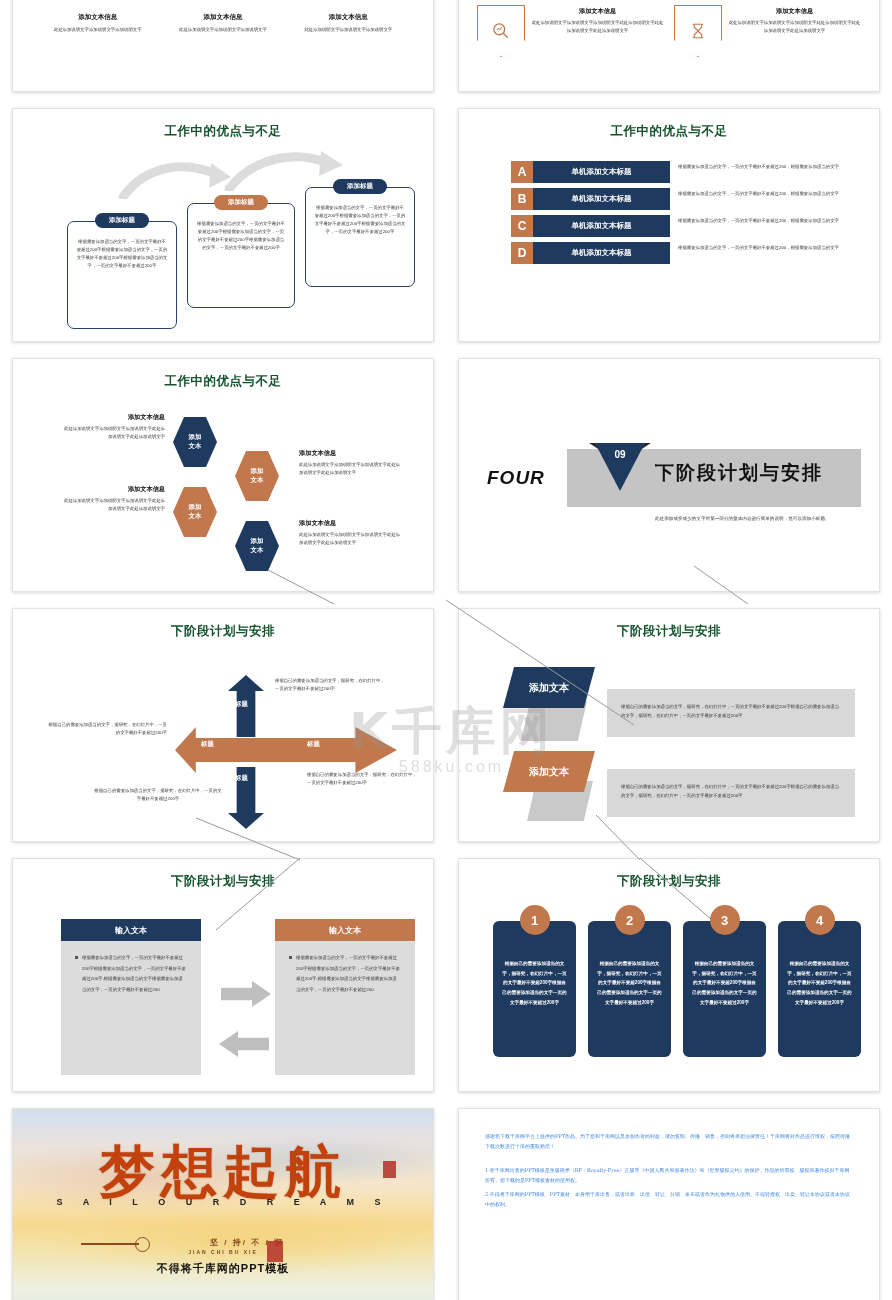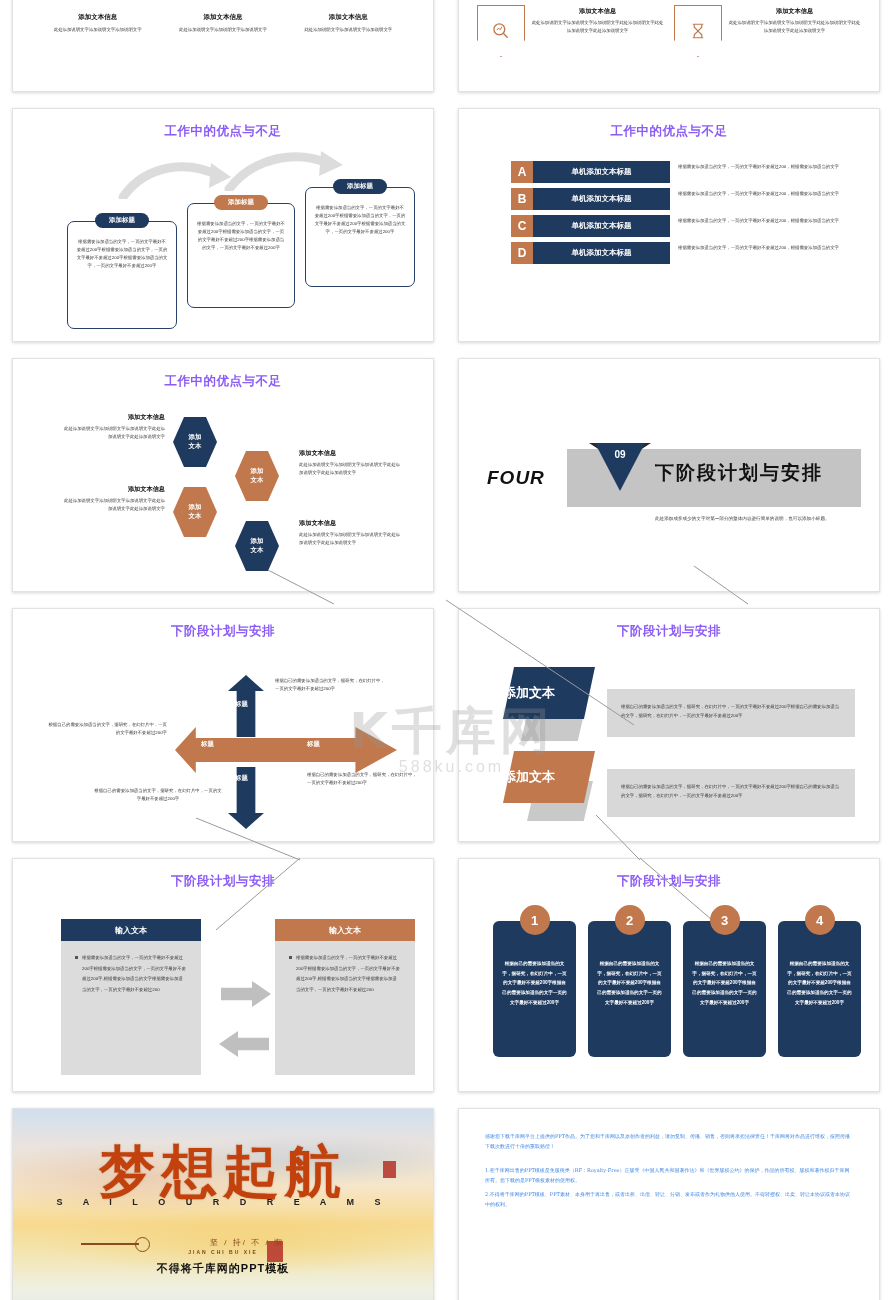--- a/index.html
+++ b/index.html
@@ -23,21 +23,21 @@
     background:#fff;
     border:1px solid #e2e2e2;
     box-shadow:0 1px 3px rgba(0,0,0,.16);
     overflow:hidden;
   }
   
   .cell.r0 .slide{top:-158px;bottom:8px;}
   .cell.r5 .slide{top:8px;bottom:-40px;}
 
   .s-title{
-    text-align:center;font-weight:bold;color:#8b5cf6;
+    text-align:center;font-weight:bold;color:#14532d;
     font-size:12.5px;letter-spacing:.5px;
     margin-top:14px;
   }
 
   
   .colwrap{display:flex;justify-content:space-around;padding:0 22px;margin-top:170px;}
   .col3{width:95px;text-align:center;}
   .col3 .h{font-size:6.5px;font-weight:bold;color:#111;margin-bottom:4px;}
   .col3 .p{font-size:4.4px;line-height:1.75;color:#333;}
 
@@ -118,24 +118,24 @@
   .crosswrap{position:absolute;inset:0;}
   .arrUp{position:absolute;background:#1F3A5F;clip-path:polygon(50% 0,100% 26%,76% 26%,76% 100%,24% 100%,24% 26%,0 26%);}
   .arrDown{position:absolute;background:#1F3A5F;clip-path:polygon(24% 0,76% 0,76% 74%,100% 74%,50% 100%,0 74%,24% 74%);}
   .arrLeft{position:absolute;background:#C1784C;clip-path:polygon(0 50%,26% 0,26% 24%,100% 24%,100% 76%,26% 76%,26% 100%);}
   .arrRight{position:absolute;background:#C1784C;clip-path:polygon(0 24%,74% 24%,74% 0,100% 50%,74% 100%,74% 76%,0 76%);}
   .alab{position:absolute;color:#fff;font-size:6.4px;font-weight:bold;}
   .cdesc{position:absolute;font-size:4.4px;line-height:1.8;color:#333;}
 
   
   .trap{
-    position:absolute;width:92px;height:52px;
+    position:absolute;width:92px;height:41px;
     clip-path:polygon(12% 0,100% 0,88% 100%,0 100%);
-    color:#fff;font-size:13px;font-weight:bold;
-    display:flex;align-items:center;
+    color:#fff;font-size:10px;font-weight:bold;
+    display:flex;align-items:center;justify-content:center;
   }
   .trap.navy{background:#1F3A5F;}
   .trap.orange{background:#C1784C;}
   .trapshadow{position:absolute;width:66px;height:40px;background:#c9c9c9;clip-path:polygon(14% 0,100% 0,86% 100%,0 100%);}
   .greybar{position:absolute;background:#d8d8d8;}
   .greybar .p{font-size:4.4px;line-height:1.95;color:#333;padding:0 0 0 0;}
 
   
   .panel{position:absolute;width:140px;}
   .panel .hd{height:22px;display:flex;align-items:center;justify-content:center;color:#fff;font-size:8px;font-weight:bold;}
@@ -195,21 +195,21 @@
     font-size:56px;font-weight:bold;color:#c2410c;letter-spacing:6px;
     text-shadow:0 0 2px rgba(120,60,20,.35);
   }
   .cov-en{
     position:absolute;left:0;right:0;top:88px;text-align:center;
     font-size:9px;letter-spacing:9px;color:#222;font-weight:bold;
   }
   .cov-slog{
     position:absolute;left:0;right:0;top:128px;text-align:center;
   }
-  .cov-slog .cn{font-size:8px;font-weight:normal;color:#8a4a24;letter-spacing:2px;margin-left:48px;}
+  .cov-slog .cn{font-size:8px;font-weight:bold;color:#8a4a24;letter-spacing:2px;margin-left:48px;}
   .cov-slog .en{font-size:5px;letter-spacing:2px;color:#7b4522;font-weight:bold;margin-top:1px;}
   .cov-line{position:absolute;left:68px;top:134px;width:58px;height:1.5px;background:#8a4a24;}
   .cov-circle{position:absolute;left:122px;top:128px;width:13px;height:13px;border:1.4px solid #8a4a24;border-radius:50%;}
   .seal{position:absolute;width:13px;height:17px;background:#b5352b;opacity:.88;}
   .cov-sub{
     position:absolute;left:0;right:0;top:152px;text-align:center;
     font-size:11px;font-weight:bold;color:#111;letter-spacing:1px;
   }
 
   

